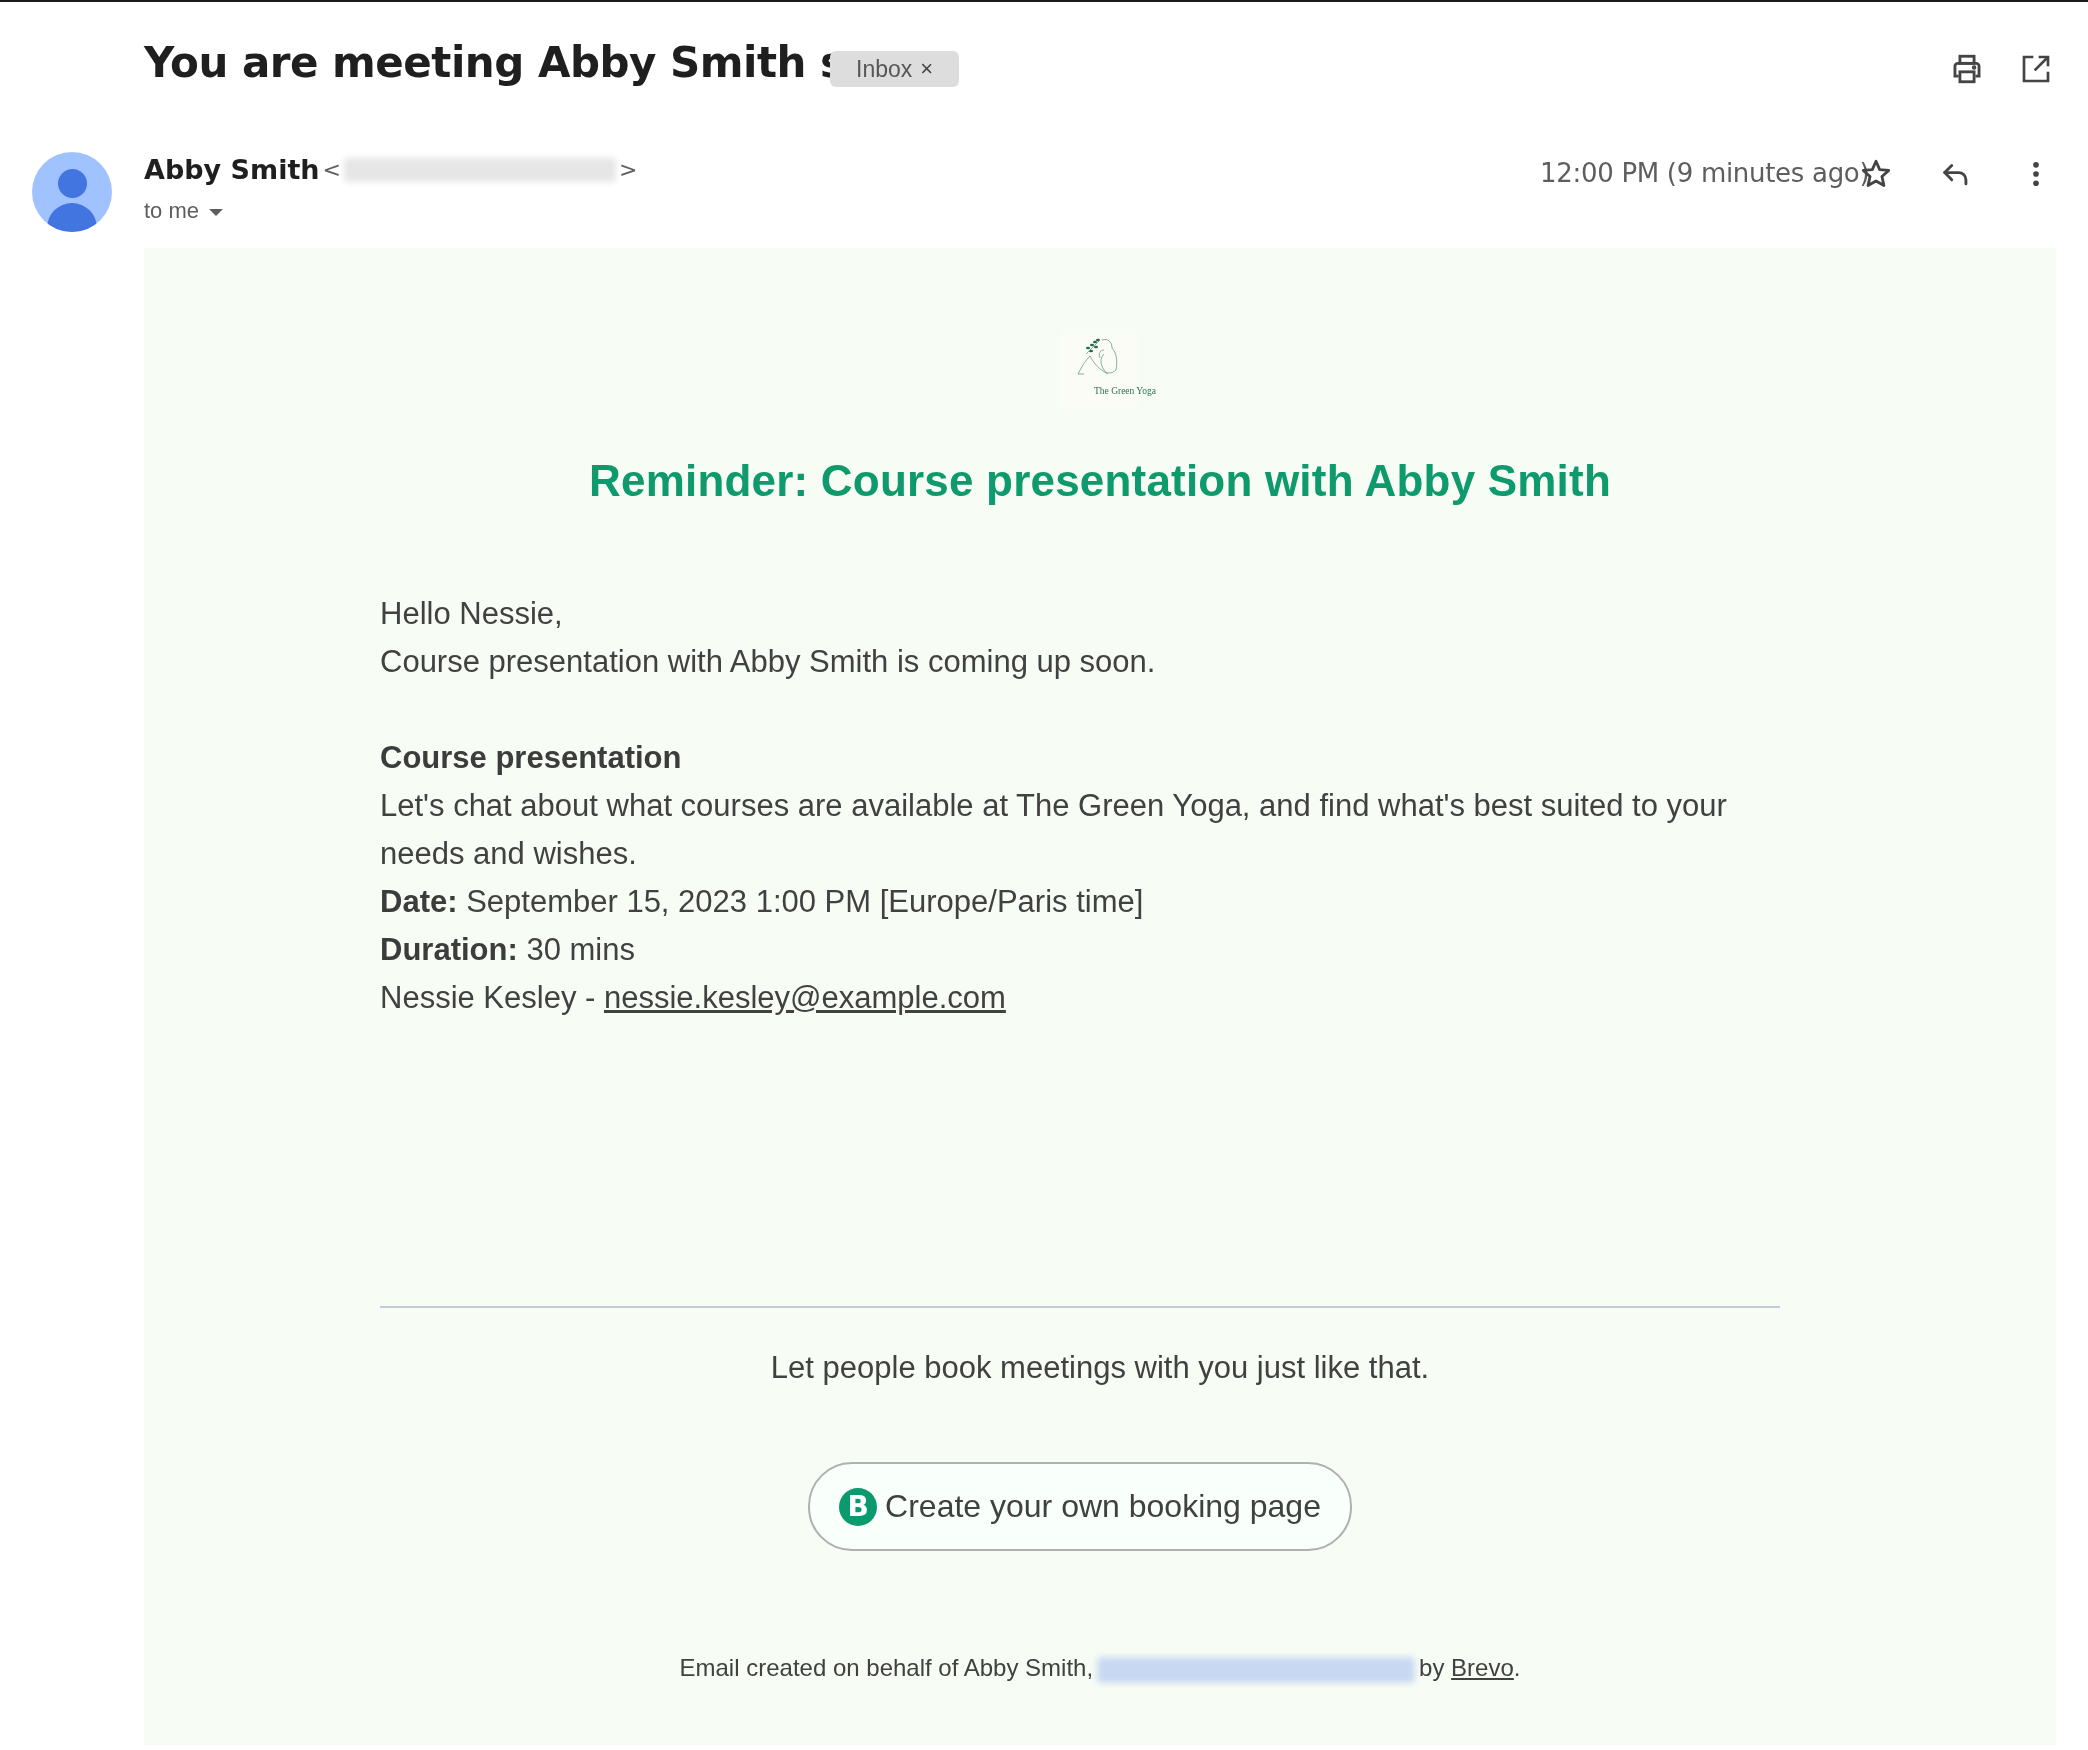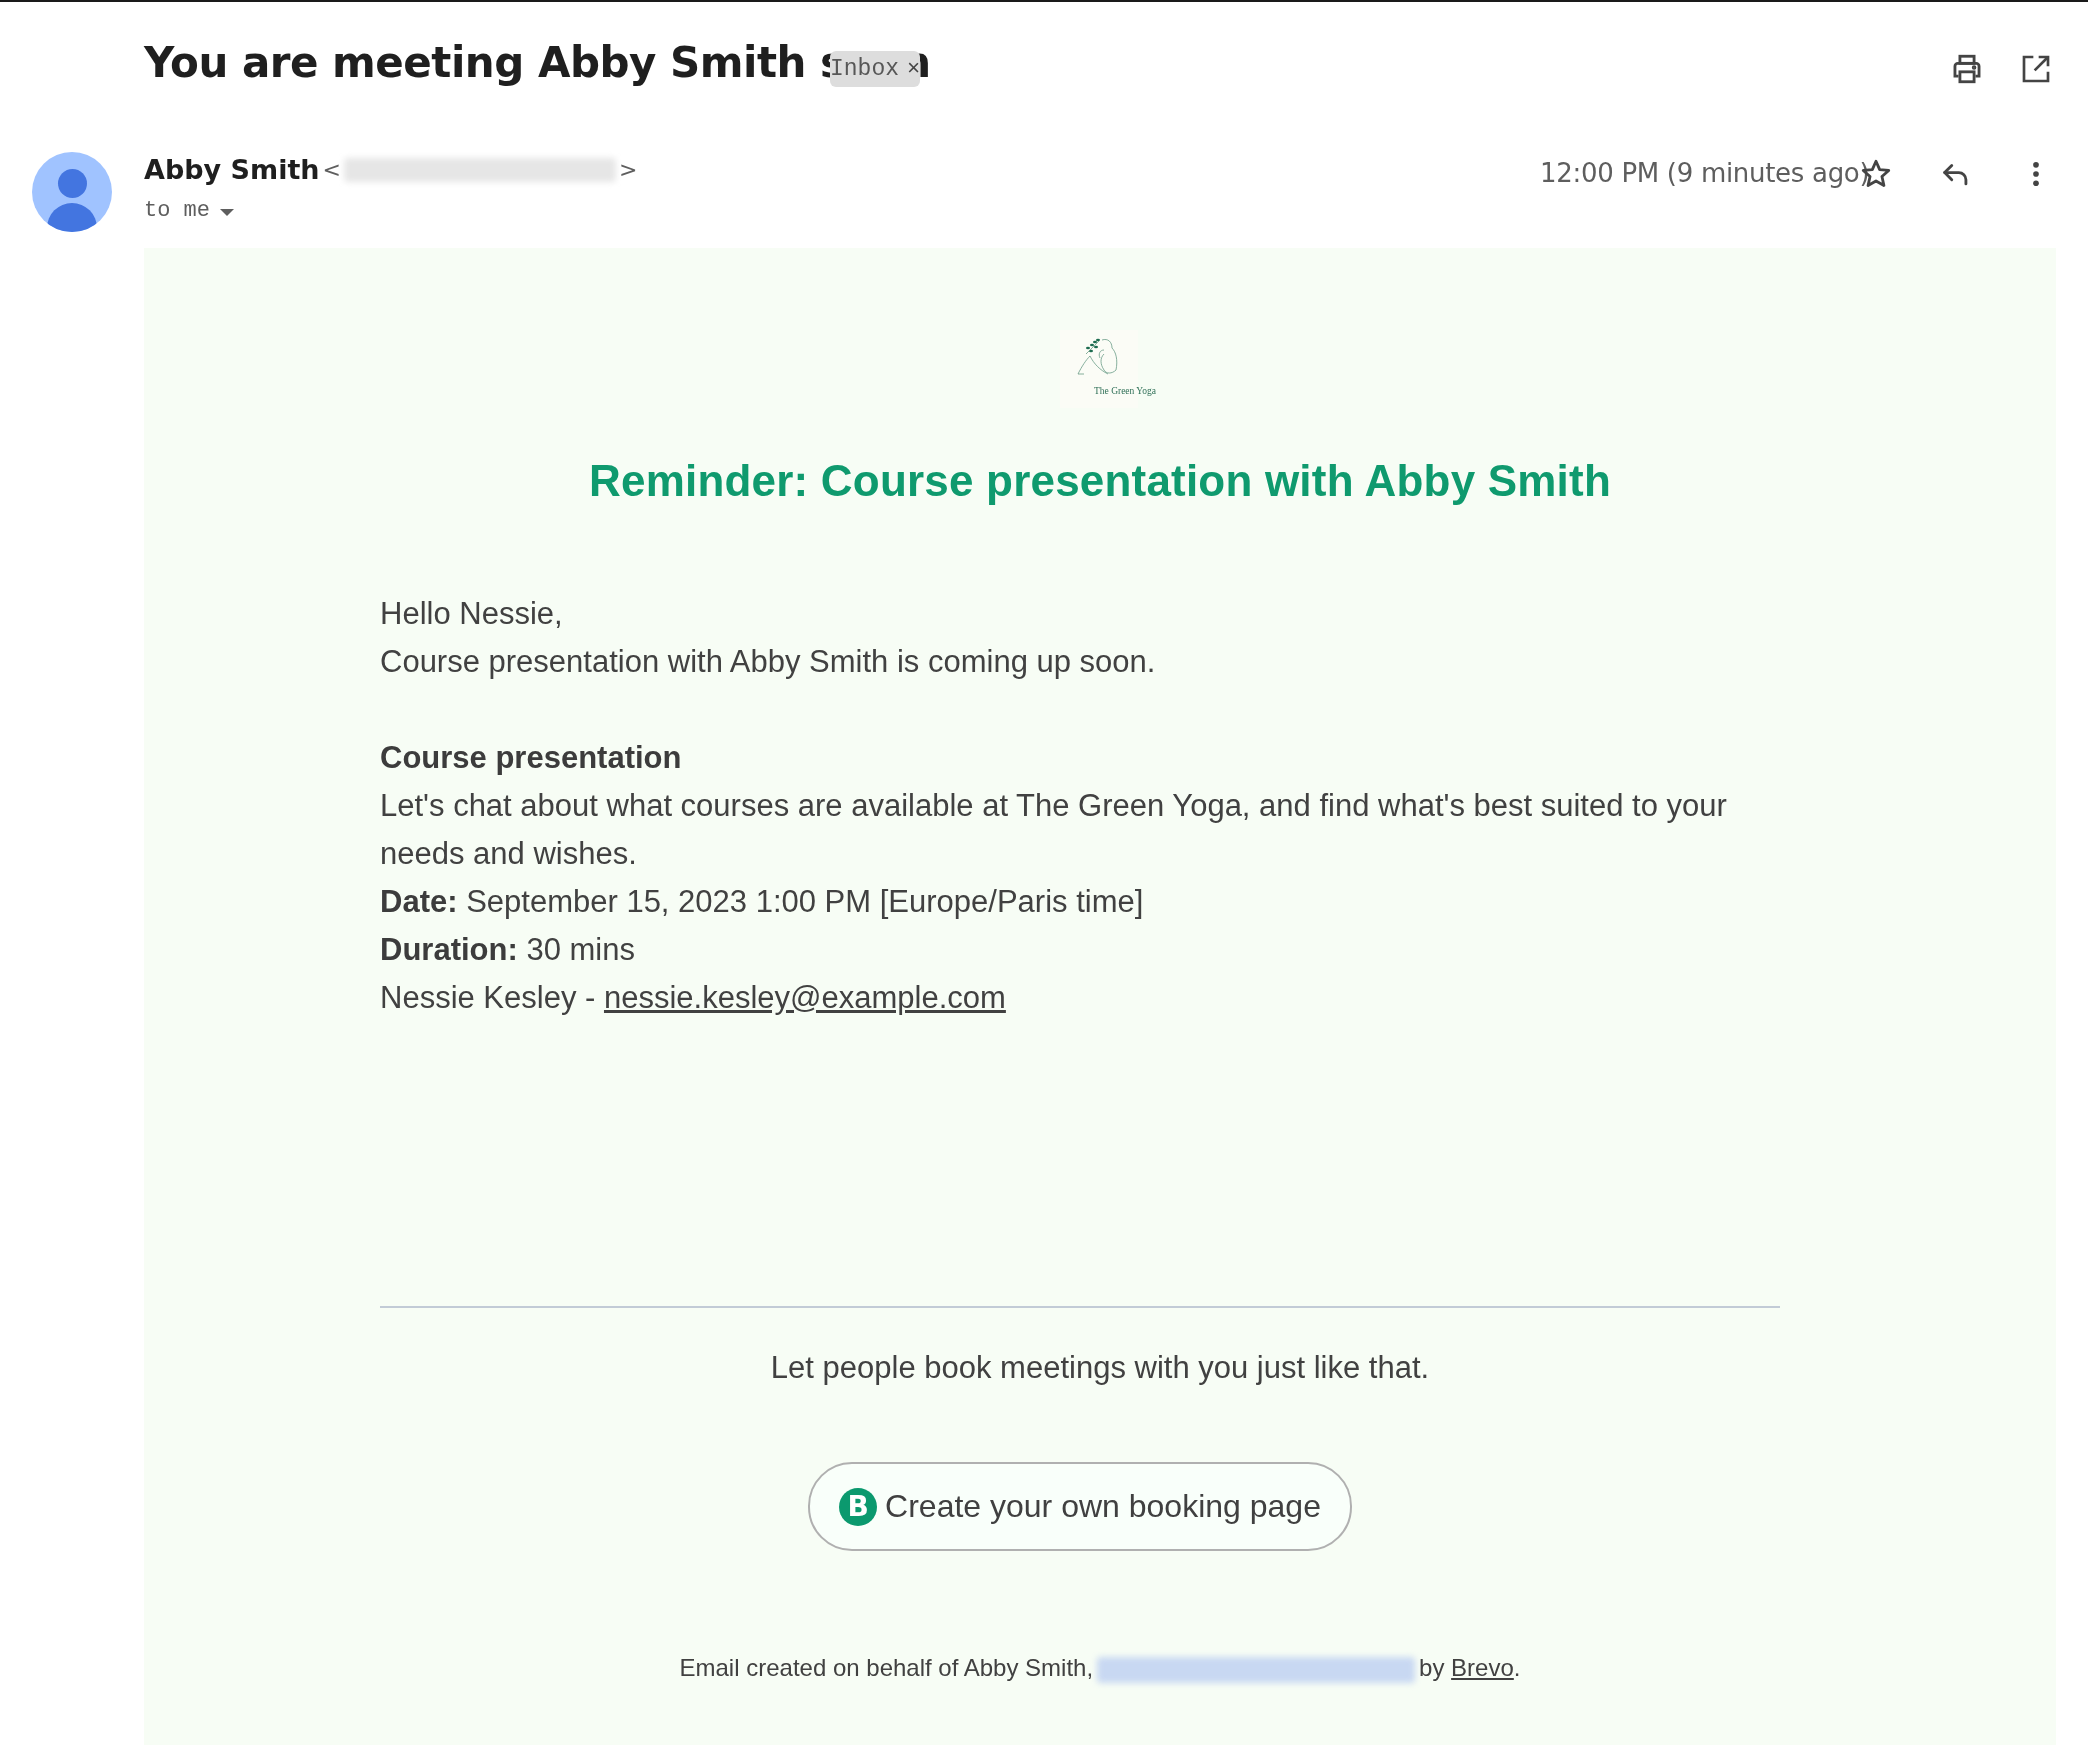--- a/index.html
+++ b/index.html
@@ -1,35 +1,35 @@
 <!DOCTYPE html>
 <html><head>
   <meta charset="utf-8">
   <style>
     * { box-sizing: border-box; margin: 0; padding: 0; }
     html, body { width: 2088px; height: 1750px; background: #ffffff; overflow: hidden; }
     body { position: relative; font-family: "Liberation Sans", sans-serif; color: #1f1f1f; }
     .topline { position: absolute; left: 0; top: 0; width: 2088px; height: 2px; background: #1a1a1a; }
 
     .subject { position: absolute; left: 144px; top: 38px; font-family: "DejaVu Sans", sans-serif; font-size: 42px; color: #1f1f1f; letter-spacing: -0.5px; white-space: nowrap; }
-    .chip { position: absolute; left: 830px; top: 51px; height: 36px; padding: 0 0; background: #dddddd; border-radius: 6px; font-family: Liberation Mono, monospace; font-size: 23px; color: #575757; display: flex; align-items: center; gap: 8px; }
+    .chip { position: absolute; left: 830px; top: 51px; height: 36px; padding: 0 26px; background: #dddddd; border-radius: 6px; font-family: Liberation Sans, sans-serif; font-size: 23px; color: #575757; display: flex; align-items: center; gap: 8px; }
     .chip .x { font-size: 22px; color: #444; cursor: pointer; }
 
     .icon-btn { position: absolute; width: 48px; height: 48px; display: flex; align-items: center; justify-content: center; cursor: pointer; }
     .icon-btn svg { display: block; }
 
     .avatar { position: absolute; left: 32px; top: 152px; width: 80px; height: 80px; border-radius: 50%; background: #a0c3ff; overflow: hidden; }
     .avatar .head { position: absolute; left: 26px; top: 17px; width: 29px; height: 29px; border-radius: 50%; background: #4375e0; }
     .avatar .body { position: absolute; left: 15px; top: 51px; width: 50px; height: 36px; border-radius: 25px 25px 0 0; background: #4375e0; }
 
     .sender { position: absolute; left: 144px; top: 154px; font-family: "DejaVu Sans", sans-serif; font-size: 27px; white-space: nowrap; display: flex; align-items: center; }
     .sender .name { font-weight: bold; color: #1f1f1f; }
     .sender .lt, .sender .gt { color: #5e5e5e; font-size: 22px; margin: 0 3px; }
     .sender .email-blur { display: inline-block; width: 272px; height: 24px; background: #e6e6e6; filter: blur(3px); border-radius: 4px; }
-    .to-me { position: absolute; left: 144px; top: 198px; font-family: Liberation Mono, monospace; font-size: 22px; color: #5e5e5e; display: flex; align-items: center; gap: 10px; cursor: pointer; }
+    .to-me { position: absolute; left: 144px; top: 198px; font-family: Liberation Sans, sans-serif; font-size: 22px; color: #5e5e5e; display: flex; align-items: center; gap: 10px; cursor: pointer; }
     .to-me .caret { width: 0; height: 0; border-left: 7px solid transparent; border-right: 7px solid transparent; border-top: 7px solid #5e5e5e; margin-top: 3px; }
 
     .timestamp { position: absolute; left: 1540px; top: 158px; font-family: "DejaVu Sans", sans-serif; font-size: 26px; color: #5e5e5e; white-space: nowrap; letter-spacing: -0.3px; }
 
     .mail { position: absolute; left: 144px; top: 248px; width: 1912px; height: 1497px; background: #f7fdf5; }
     .logo { position: absolute; left: 916px; top: 82px; width: 78px; height: 78px; background: #fbfcf6; }
     .logo .cap { position: absolute; left: 0; width: 78px; top: 56px; text-align: center; font-family: "Liberation Serif", serif; font-size: 9.5px; color: #2f6f57; white-space: nowrap; margin-left: 26px; }
     .heading { position: absolute; left: 0; width: 1912px; top: 208px; text-align: center; font-family: "Liberation Sans", sans-serif; font-weight: bold; font-size: 44px; color: #0f9a6e; letter-spacing: 0.2px; }
 
     .content { position: absolute; left: 236px; top: 342px; width: 1400px; font-family: "Liberation Sans", sans-serif; font-size: 31px; line-height: 48px; color: #414141; }

